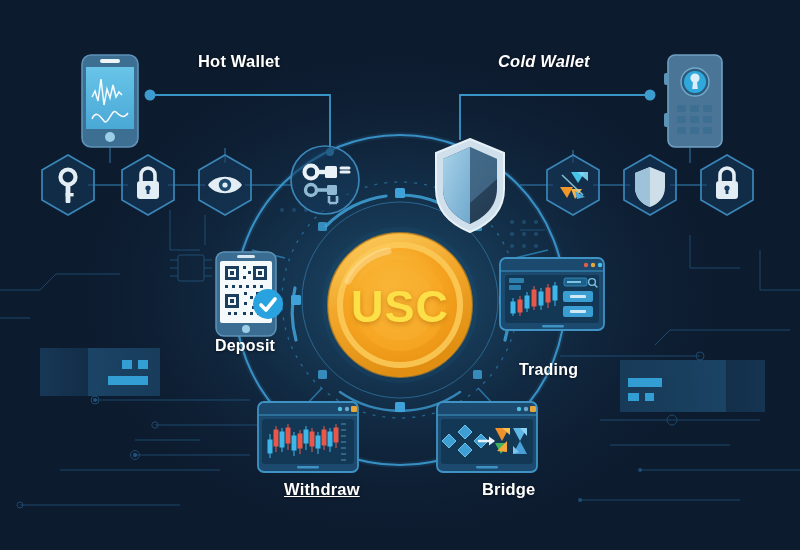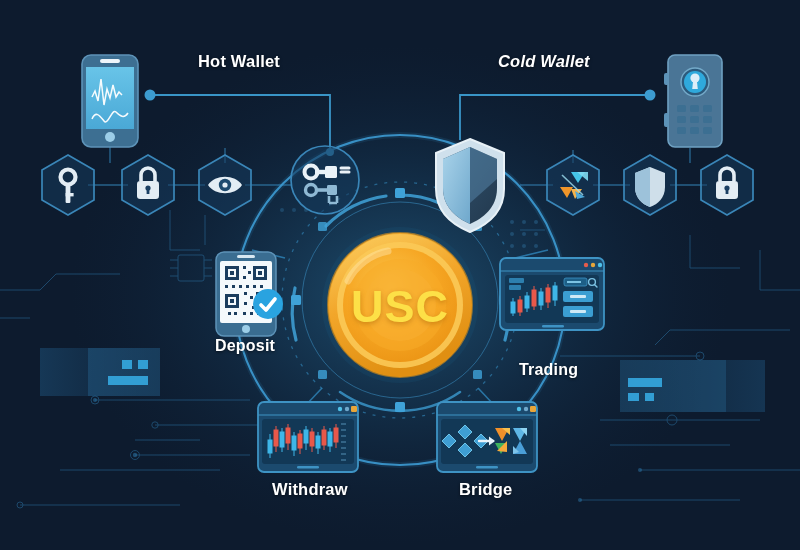--- a/index.html
+++ b/index.html
@@ -516,17 +516,17 @@
               text-shadow:0 2px 5px rgba(160,90,0,.45);">USC</div>
 
   <div class="lbl lbl-top" style="left:198px;top:52px;">Hot Wallet</div>
 
   <div class="lbl lbl-top" style="left:498px;top:52px;font-style:italic;">Cold Wallet</div>
 
   <div class="lbl lbl-mid" style="left:215px;top:337px;">Deposit</div>
 
   <div class="lbl lbl-mid" style="left:519px;top:337px;margin-top:24px;">Trading</div>
 
-  <div class="lbl lbl-bot" style="left:272px;top:480px;">Withdraw</div>
-
-  <div class="lbl lbl-bot" style="left:459px;top:480px;">Bridge</div>
+  <div class="lbl lbl-bot" style="left:284px;top:480px;text-decoration:underline;">Withdraw</div>
+
+  <div class="lbl lbl-bot" style="left:482px;top:480px;">Bridge</div>
 
 </div>
 
 </body></html>

